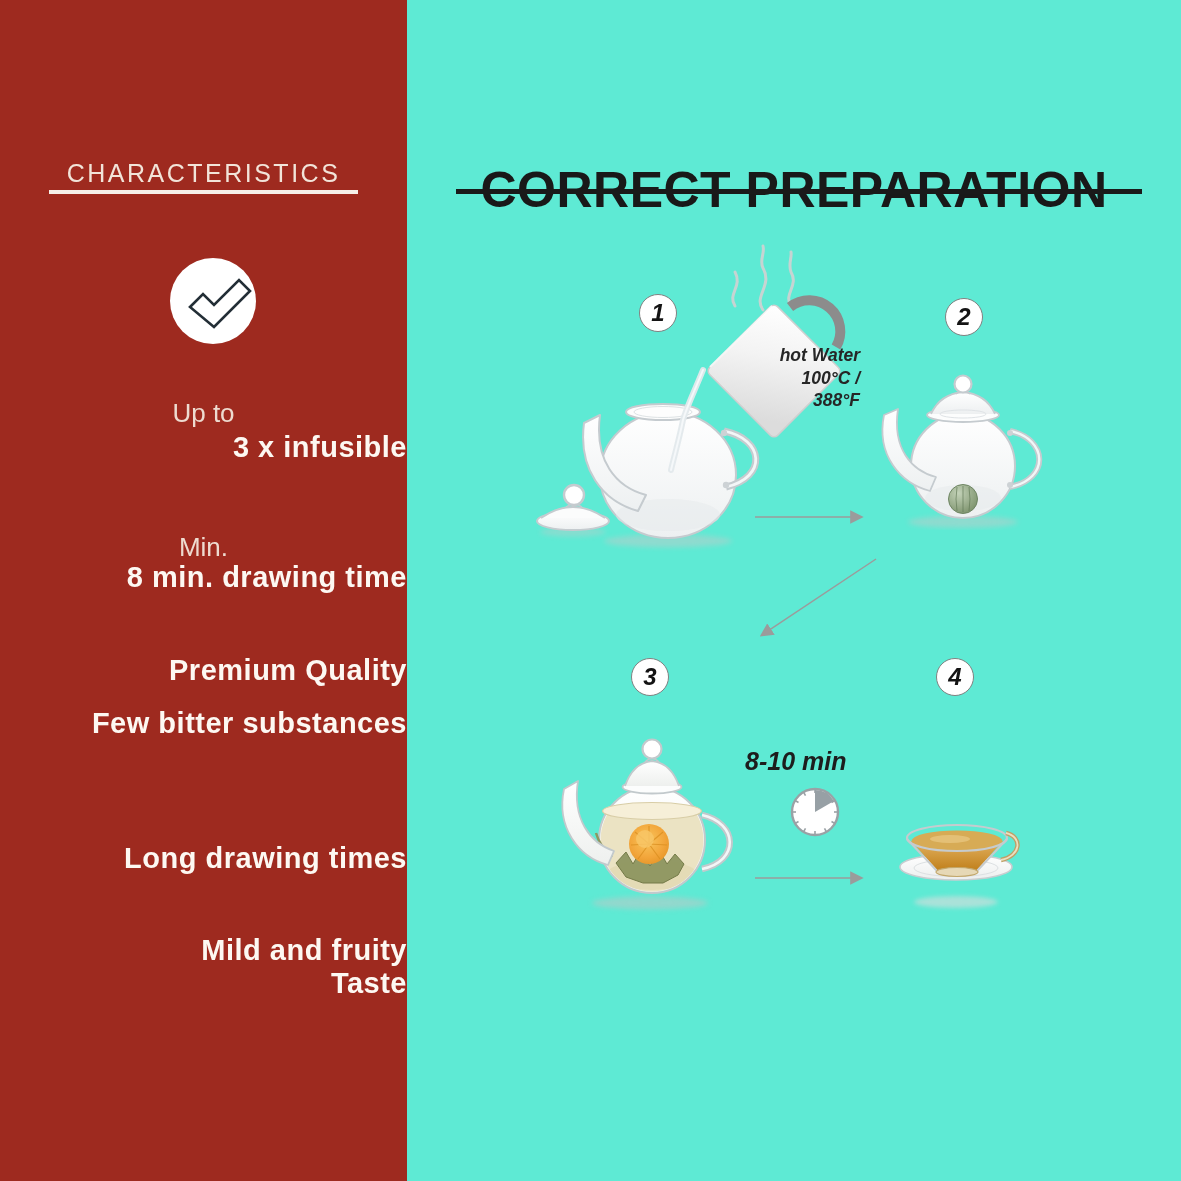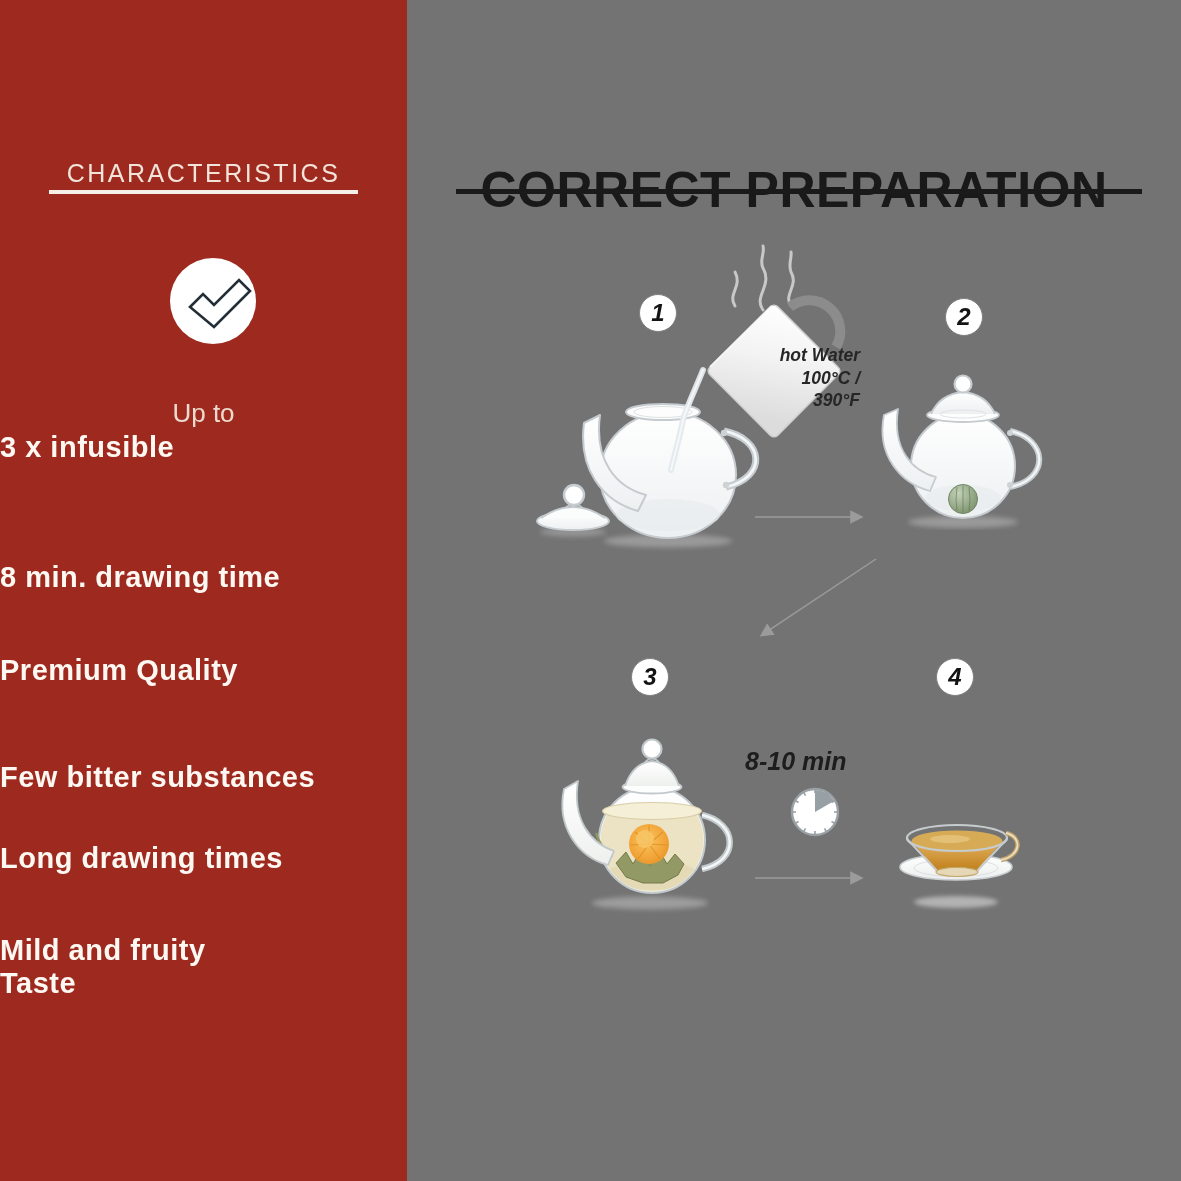--- a/index.html
+++ b/index.html
@@ -1,26 +1,26 @@
 <!DOCTYPE html>
 <html><head>
 <meta charset="utf-8">
 <style>
   html,body{margin:0;padding:0;background:#ffffff;}
-  .stage{position:relative;width:1181px;height:1181px;background:#737373;overflow:hidden;
+  .stage{position:relative;width:1181px;height:1181px;background:#5eead4;overflow:hidden;
          font-family:"Liberation Sans",sans-serif;}
   .abs{position:absolute;}
   
   .sidebar{position:absolute;left:0;top:0;width:407px;height:1181px;background:#9e2a1f;}
   .sb-heading{position:absolute;left:0;top:138px;width:407px;text-align:center;
               font-size:25px;font-weight:400;letter-spacing:2.5px;color:#f2e4d9;}
   .sb-rule{position:absolute;left:49px;top:190px;width:309px;height:4px;background:#f6efe8;}
   .sb-light{position:absolute;left:0;width:407px;text-align:center;font-size:26px;
             font-weight:400;color:#eedbd0;line-height:28px;}
-  .sb-bold{position:absolute;left:0;width:407px;text-align:left;font-size:29px;
+  .sb-bold{position:absolute;left:0;width:407px;text-align:right;font-size:29px;
            font-weight:700;color:#fdf8f2;line-height:33px;letter-spacing:0.5px;}
   
   .main-title{position:absolute;left:407px;top:127px;width:774px;text-align:center;
               font-size:50px;font-weight:700;letter-spacing:0.5px;color:#191919;}
   .title-rule{position:absolute;left:456px;top:189px;width:686px;height:5px;background:#1a1a1a;}
   .badge{position:absolute;width:38px;height:38px;border:1.5px solid #818181;border-radius:50%;
          background:#ffffff;display:flex;align-items:center;justify-content:center;
          font-style:italic;font-weight:700;font-size:24px;color:#141414;box-sizing:border-box;}
   .pour-label{position:absolute;left:700px;top:344px;width:160px;text-align:right;
               font-style:italic;font-weight:700;font-size:17.5px;line-height:22.5px;color:#262626;}
@@ -37,24 +37,25 @@
     <div class="sb-rule"></div>
 
     <svg class="abs" style="left:169px;top:257px" width="88" height="88" viewBox="0 0 88 88">
       <circle cx="44" cy="44" r="43" fill="#ffffff"></circle>
       <path d="M21,50 L34,37 L45,48 L70,23 L81,34 L45,70 Z" fill="#ffffff" stroke="#232e36" stroke-width="2.6" stroke-linejoin="miter"></path>
     </svg>
 
     <div class="sb-light" style="top:399px">Up to</div>
     <div class="sb-bold" style="top:431px">3 x infusible</div>
 
+    <div class="sb-light" style="top:533px">Min.</div>
     <div class="sb-bold" style="top:561px">8 min. drawing time</div>
 
     <div class="sb-bold" style="top:654px">Premium Quality</div>
-    <div class="sb-bold" style="top:761px">Few bitter substances</div>
+    <div class="sb-bold" style="top:707px">Few bitter substances</div>
     <div class="sb-bold" style="top:934px">
       <div>Mild and fruity</div>
       <div>Taste</div>
     </div>
 
     <div class="sb-bold" style="top:842px">Long drawing times</div>
   </aside>
 
   <h1 class="main-title">CORRECT PREPARATION</h1>
   <div class="title-rule"></div>
@@ -109,21 +110,21 @@
       </linearGradient>
     </defs>
     <path d="M95,14 A31,31 0 0 1 141,54" fill="none" stroke="#8c8c8c" stroke-width="10"></path>
     <rect x="31" y="30" width="96" height="96" rx="5" transform="rotate(45 79 78)" fill="url(#gc1)" stroke="#cfcfcf" stroke-width="1.5"></rect>
     <line x1="15" y1="74" x2="77" y2="13" stroke="#ffffff" stroke-width="2" opacity="0.8"></line>
   </svg>
 
   <div class="pour-label">
     <div>hot Water</div>
     <div>100°C /</div>
-    <div>390°F</div>
+    <div>388°F</div>
   </div>
 
   <svg class="abs" style="left:753px;top:508px" width="126" height="18" viewBox="0 0 126 18">
     <defs>
         <marker id="ah1" viewBox="0 0 10 10" refX="8" refY="5" markerWidth="9" markerHeight="9" orient="auto">
           <path d="M0,0 L10,5 L0,10 Z" fill="#9b9b9b"></path>
         </marker>
       </defs>
     <line x1="2" y1="9" x2="108" y2="9" stroke="#9b9b9b" stroke-width="1.5" marker-end="url(#ah1)"></line>
   </svg>

